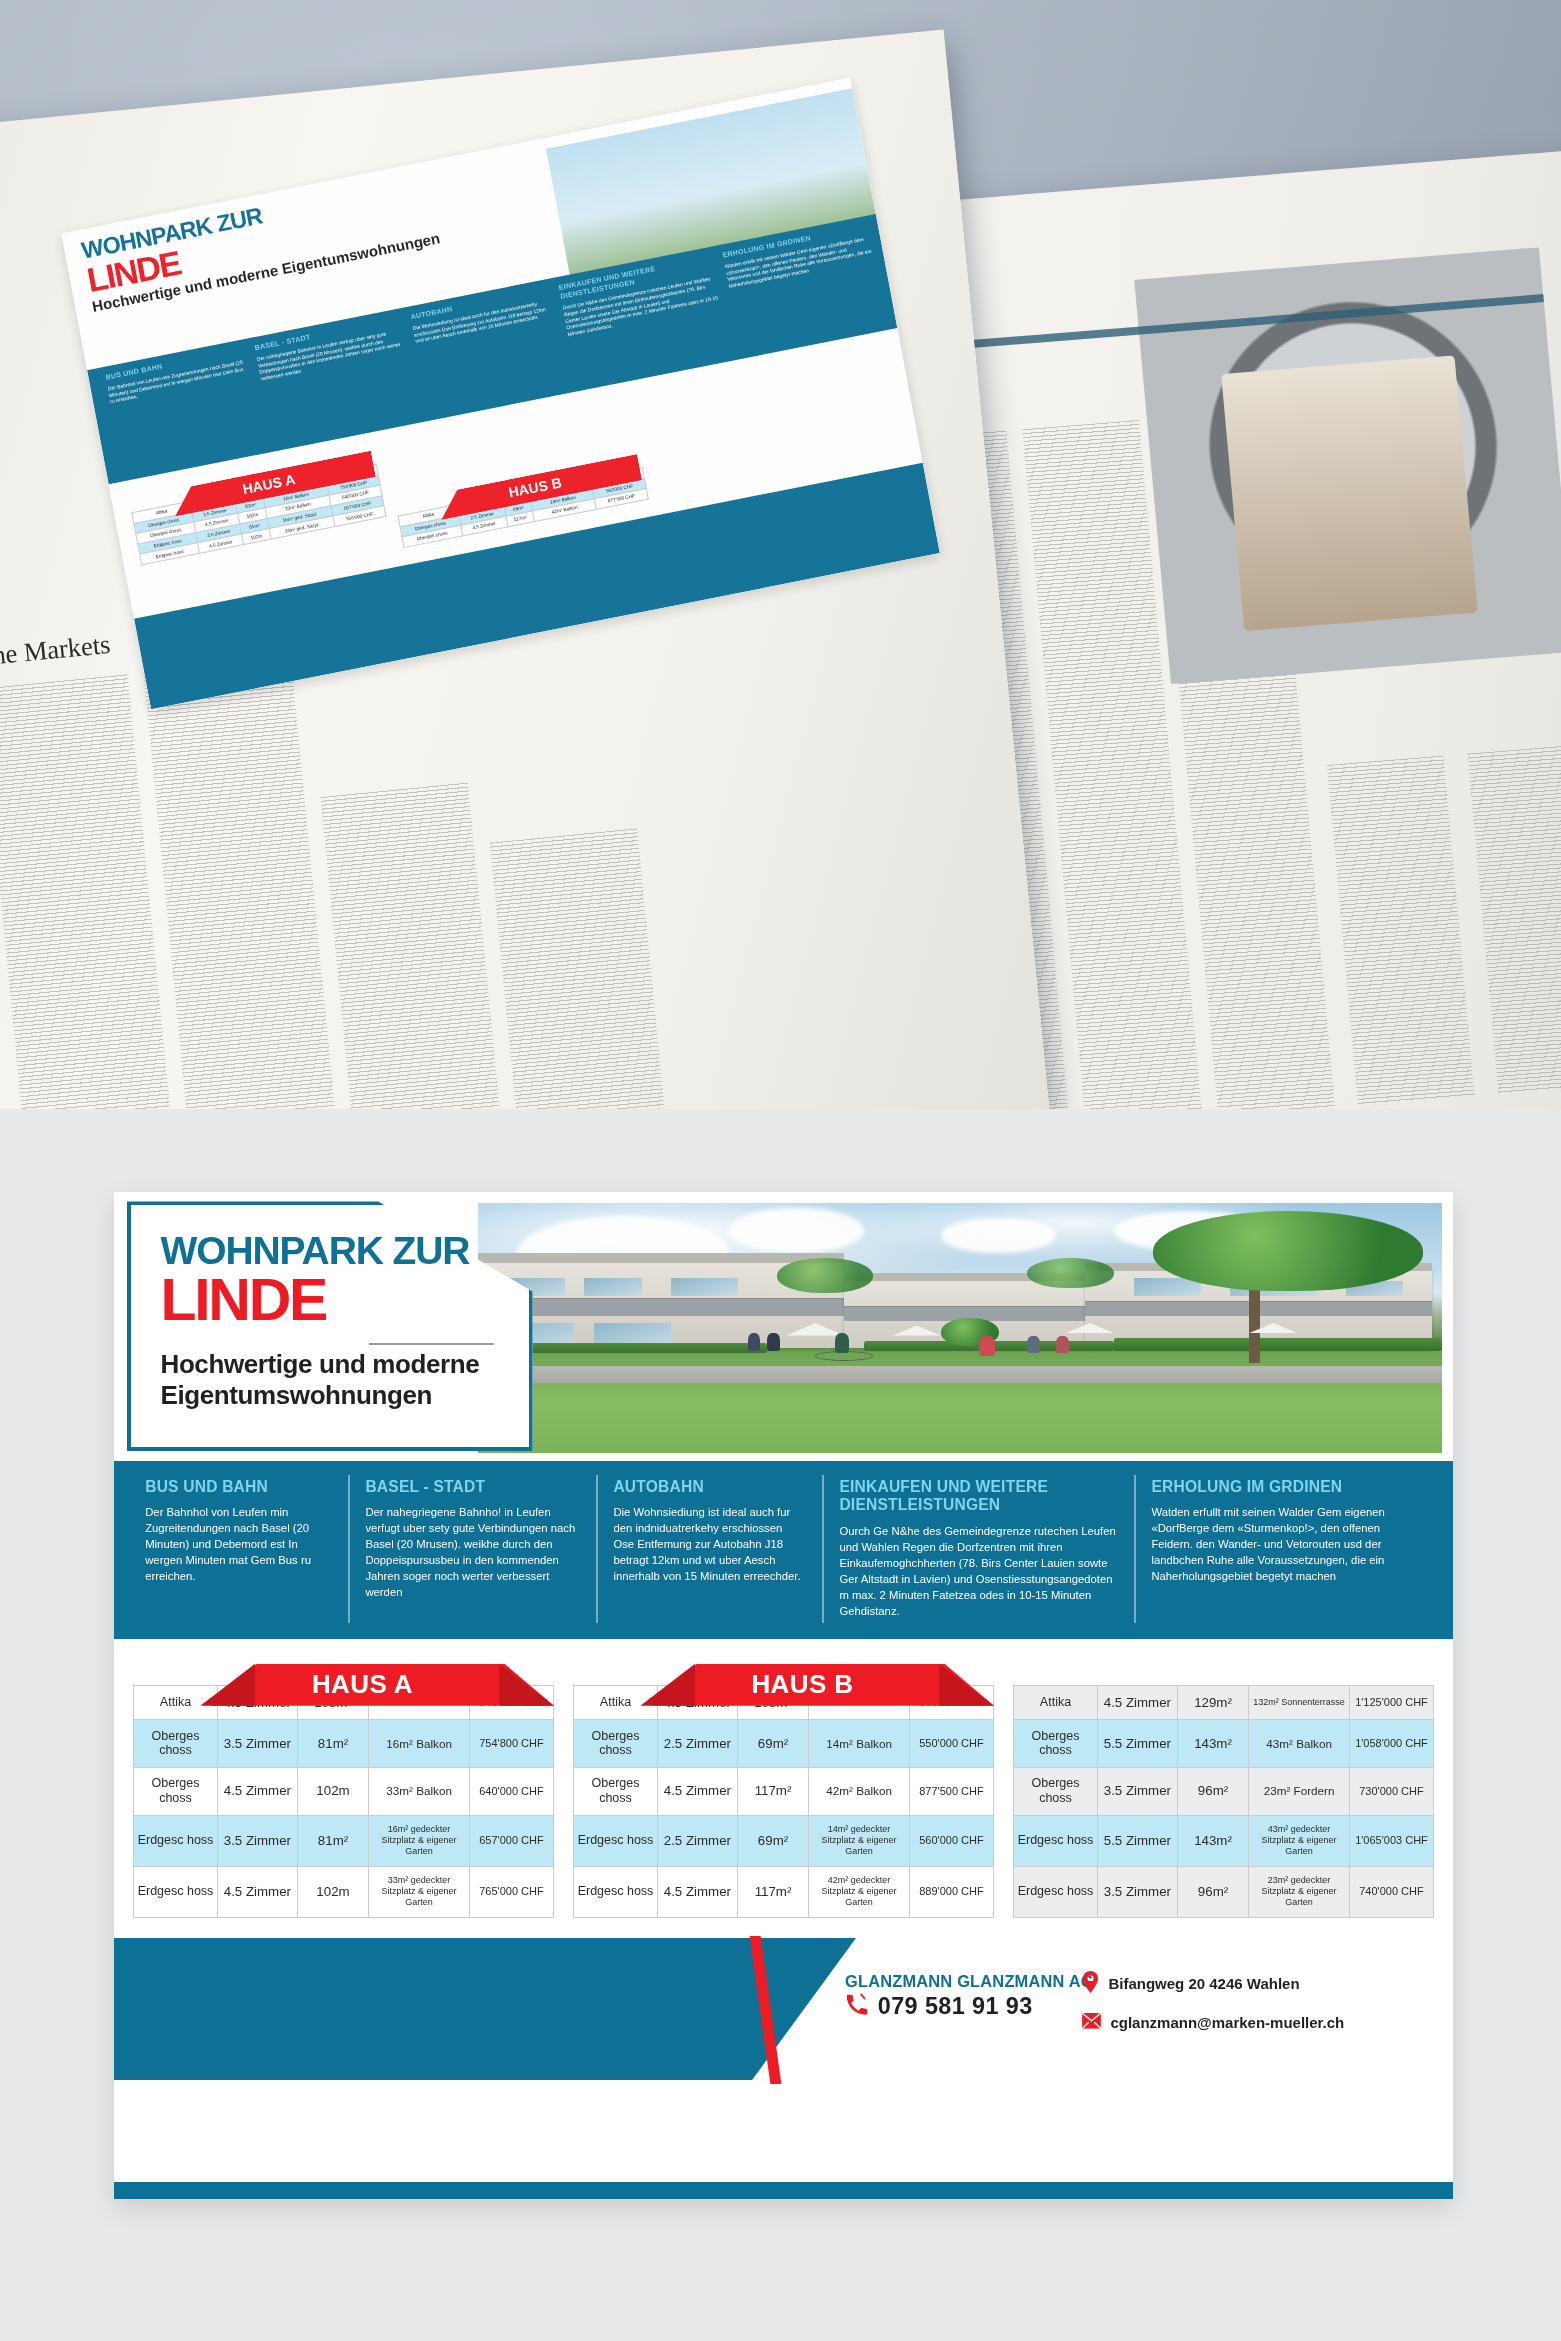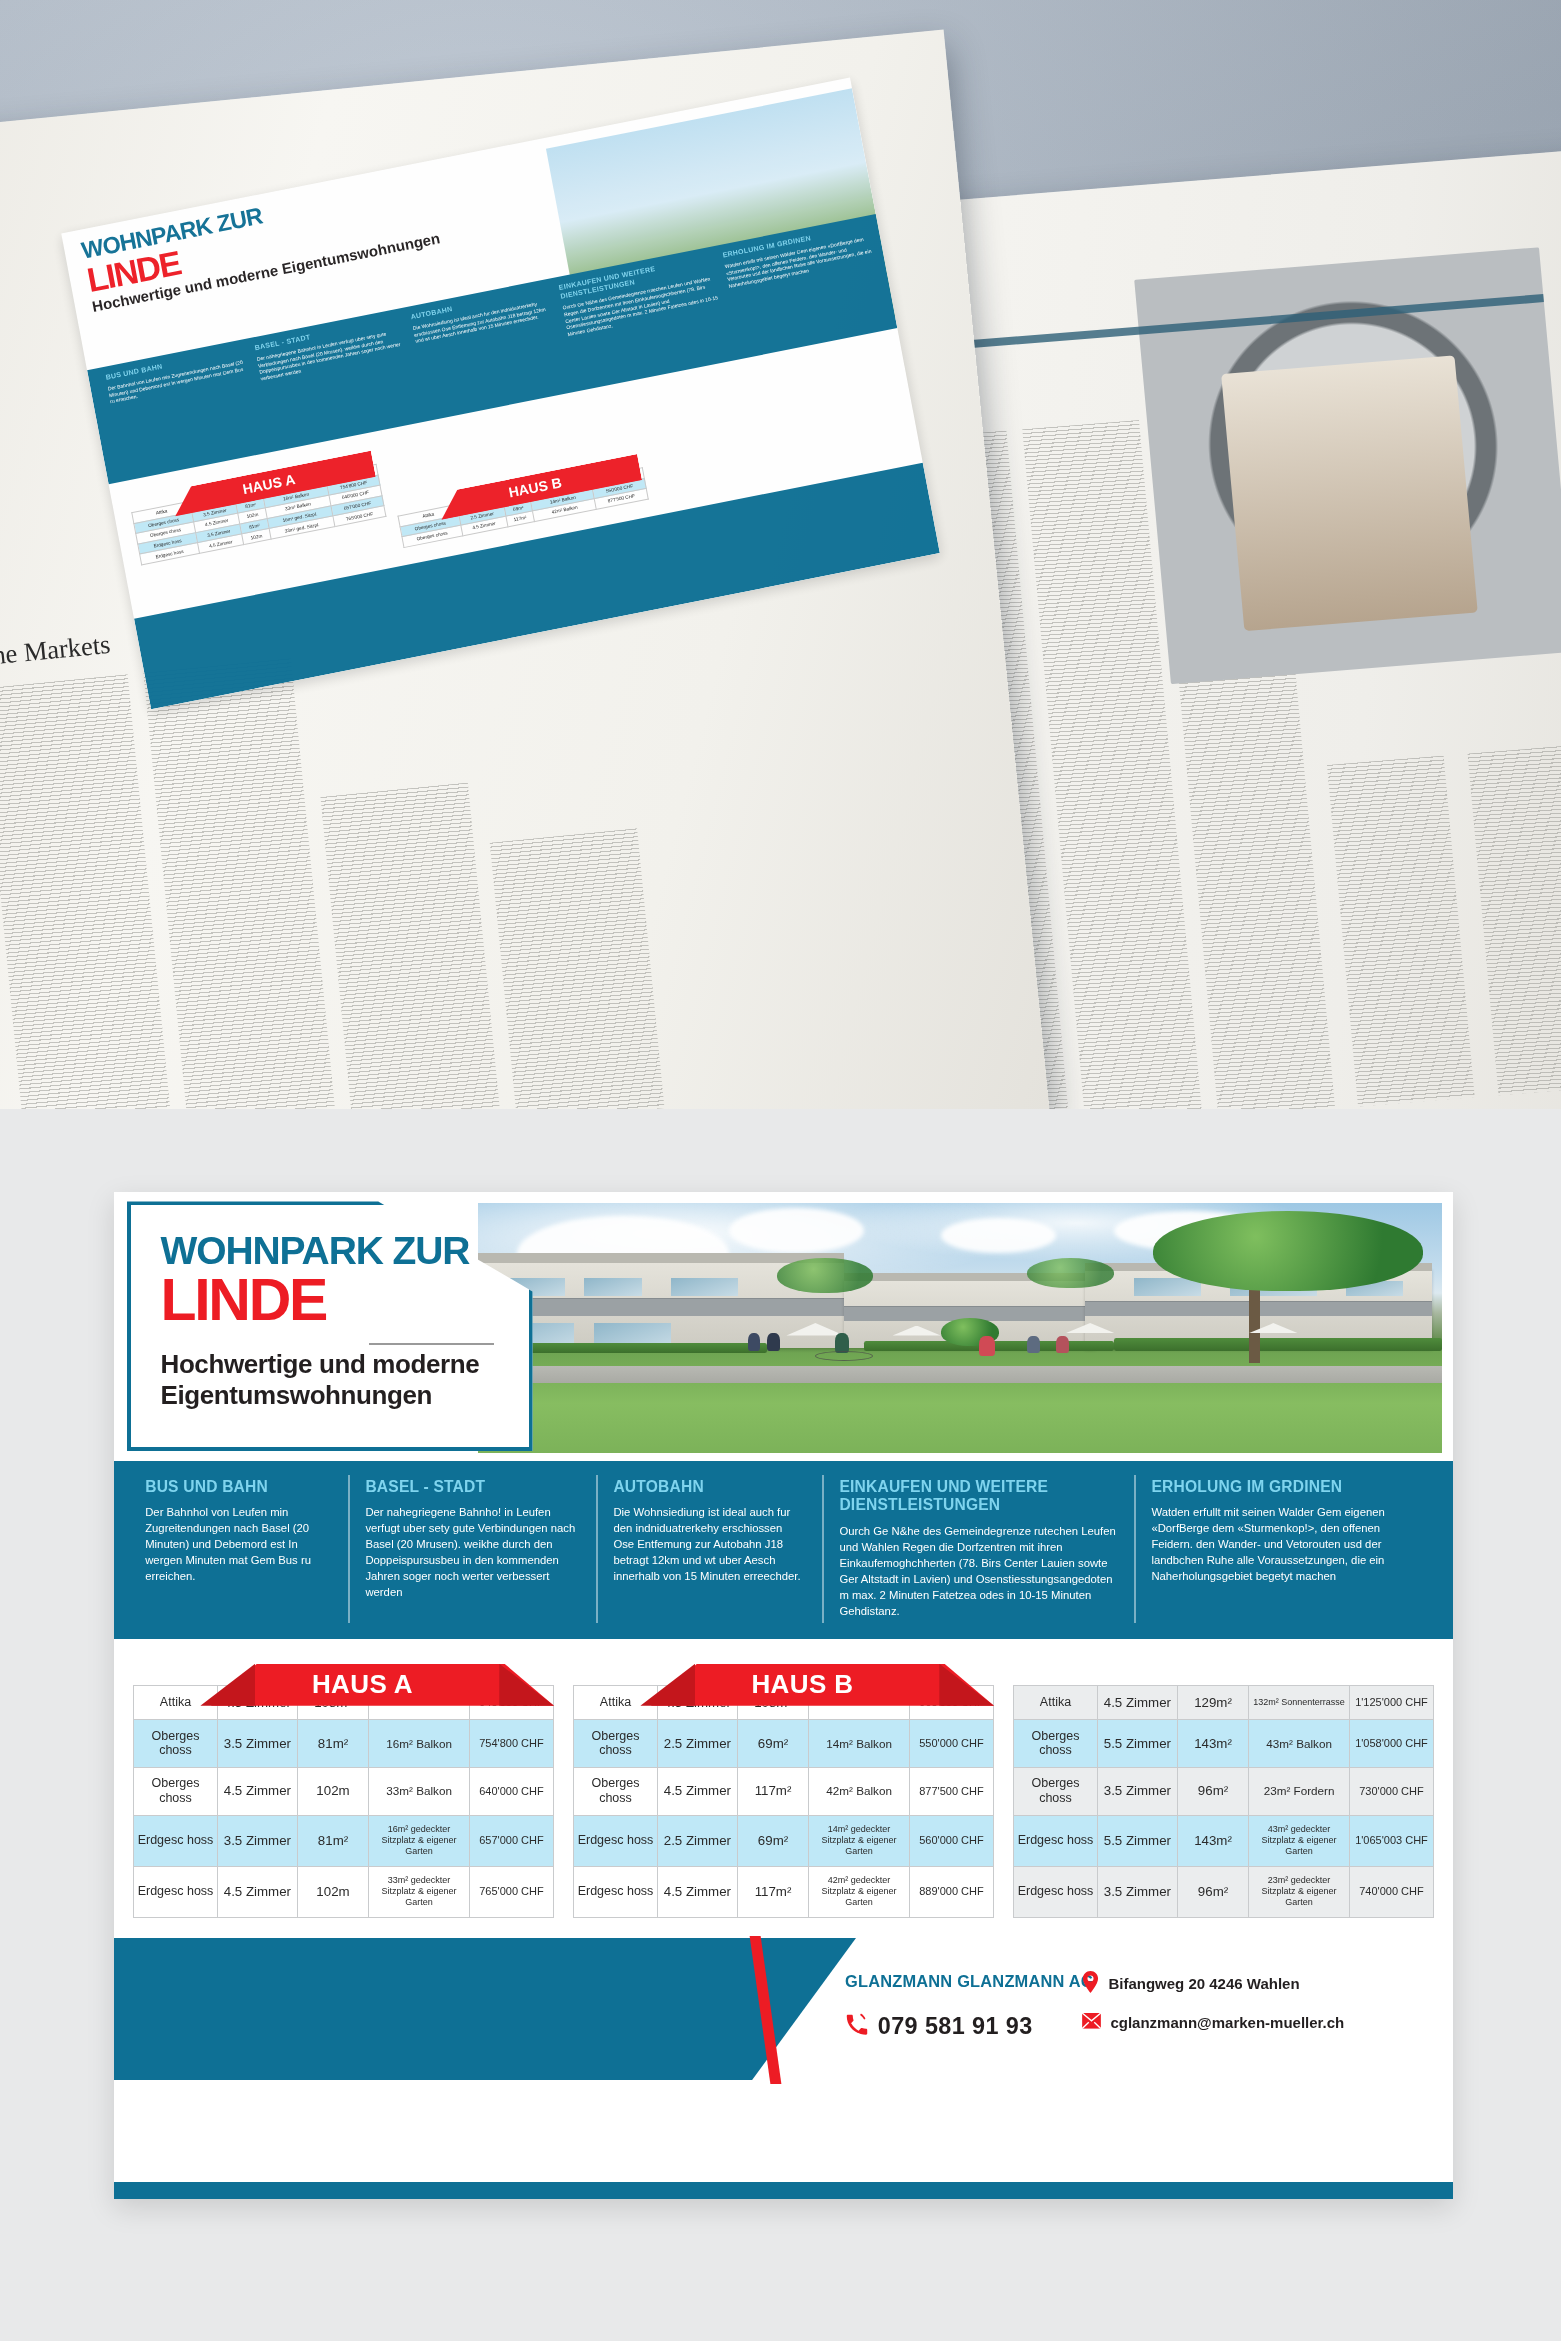--- a/index.html
+++ b/index.html
@@ -202,21 +202,21 @@
   #f-redline{
     position:absolute; left:646px; top:-1.6px; width:11px; height:148px; background:#ed1c24;
     transform:skewX(8deg);
   }
   #f-text{
     position:absolute; left:81px; top:37px; width:437px; color:#fff;
     font-size:15px; line-height:1.46;
   }
   #f-mid{ position:absolute; left:731px; top:34px; width:390px; }
   #f-company{ color:#0e7095; font-weight:700; font-size:16.4px; letter-spacing:0.2px; }
-  #f-phone{ display:flex; align-items:center; gap:9.4px; margin-top:22px; }
+  #f-phone{ display:flex; align-items:center; gap:9.4px; margin-top:2px; }
   #f-phone .pnum{ font-weight:700; font-size:23.4px; color:#231f20; letter-spacing:0.4px; }
   #f-right{ position:absolute; left:968px; top:33px; width:281px; }
   .f-line{ display:flex; align-items:center; gap:9.4px; margin-bottom:17px; font-weight:700; font-size:15px; color:#231f20;}
   #f-logo{ position:absolute; right:34px; top:28px; width:258px; height:91px; }
   #f-logo .lg-name{
     position:absolute; left:0; top:20px; font-size:38px; font-weight:700; color:#0e7095; letter-spacing:0.8px;
   }
   #f-logo .lg-sub{
     position:absolute; left:22px; top:64px; font-size:15px; font-weight:700; color:#ed1c24; letter-spacing:5.5px;
   }

